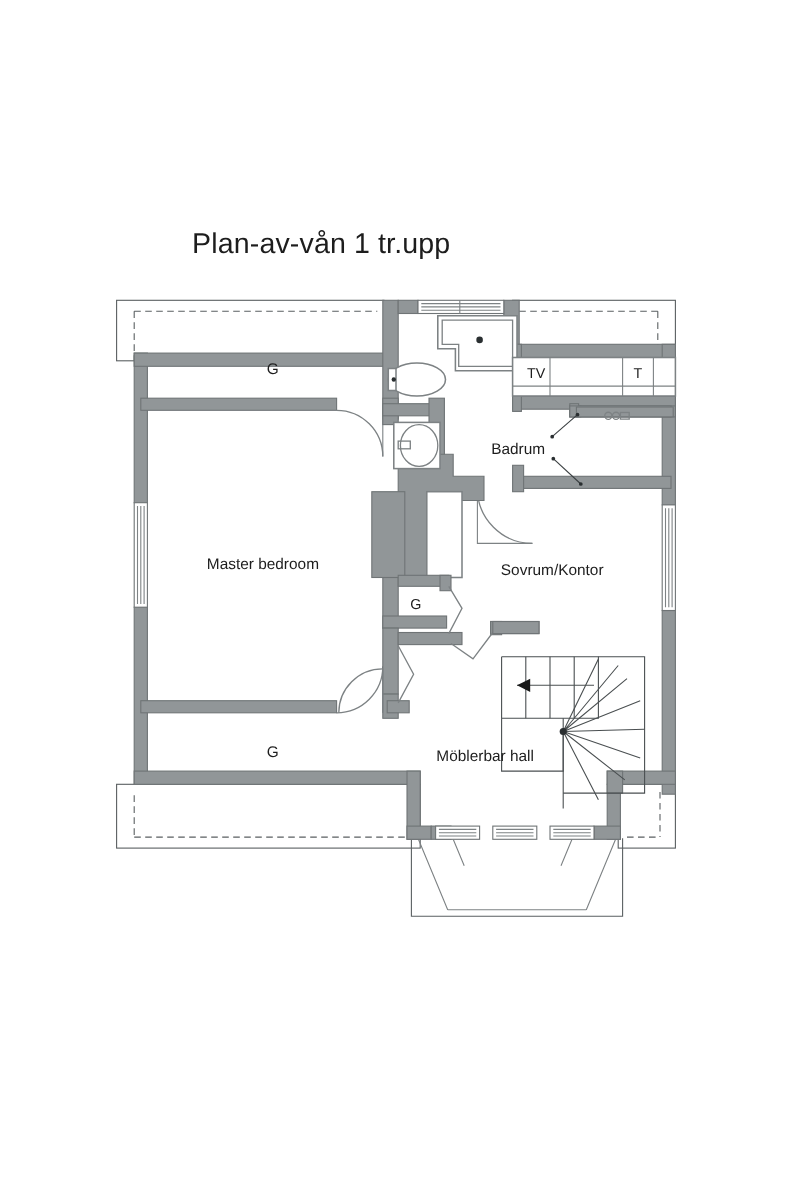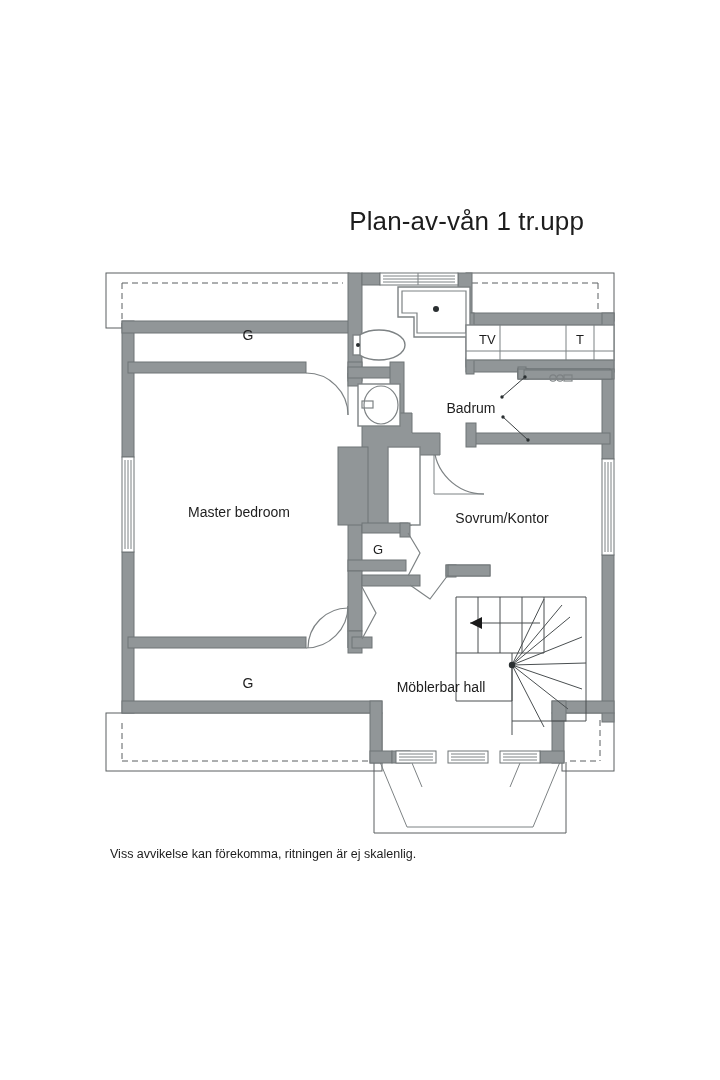--- a/index.html
+++ b/index.html
@@ -21,21 +21,21 @@
     left: 0; top: 0;
     width: 720px;
     height: 1080px;
     background: #ffffff;
   }
   #plan-title {
     position: absolute;
     left: 0;
     top: 206px;
     width: 584px;
-    text-align: right;
+    text-align: center;
     font-size: 26px;
     font-weight: 400;
     letter-spacing: 0.1px;
     color: #1d1d1d;
     font-family: "Liberation Sans", sans-serif;
   }
   #plan-footnote {
     position: absolute;
     left: 110px;
     top: 847px;
@@ -336,15 +336,14 @@
       <text class="room-label small" x="278" y="289" text-anchor="middle">G</text>
 
       <text class="room-label" x="371" y="148" text-anchor="middle">Badrum</text>
 
       <text class="room-label" x="402" y="258" text-anchor="middle">Sovrum/Kontor</text>
 
       <text class="room-label" x="341" y="427" text-anchor="middle">Möblerbar hall</text>
     </svg>
   </div>
 
-  <div id="plan-footnote">Viss avvikelse kan förekomma, ritningen är ej skalenlig.</div>
 
 </div>
 
 </body></html>

